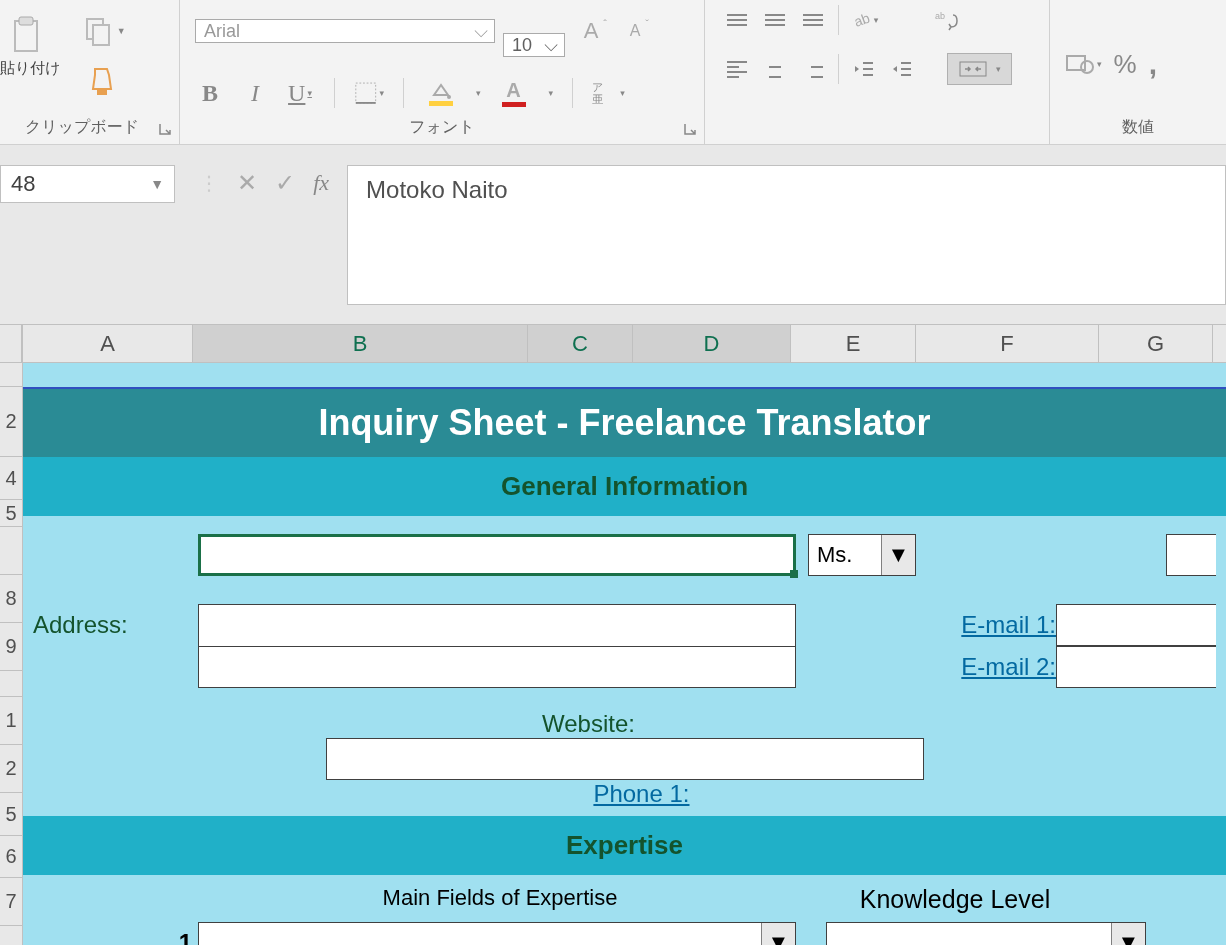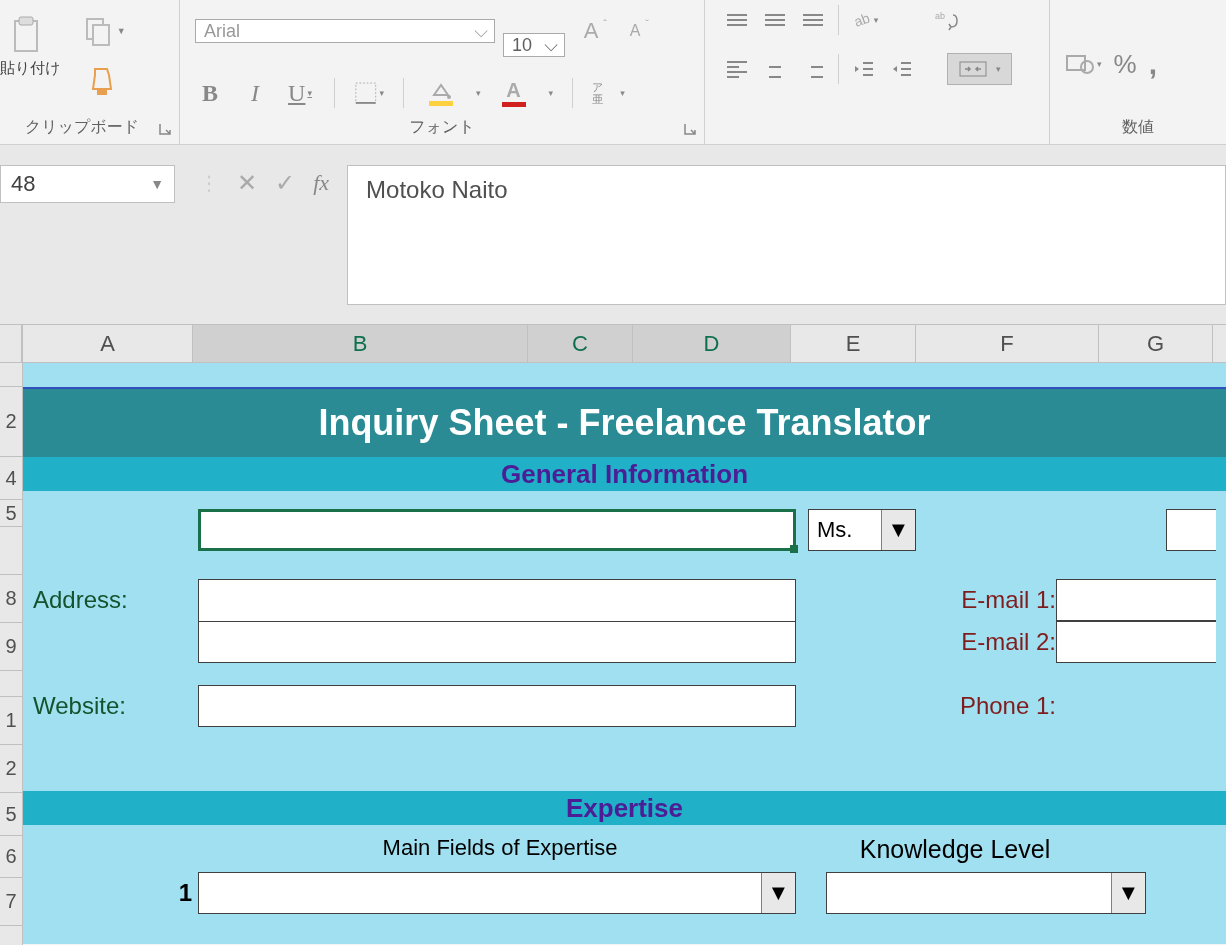--- a/index.html
+++ b/index.html
@@ -306,23 +306,23 @@
       background: #2a8b95;
       color: white;
       display: flex;
       align-items: center;
       justify-content: center;
       font-size: 36px;
       font-weight: 600;
       border-top: 2px solid #3050c0;
     }
     .section-header {
-      height: 34px;
+      height: 59px;
       background: #20b0c8;
-      color: #4c1d95;
+      color: #14532d;
       display: flex;
       align-items: center;
       justify-content: center;
       font-size: 26px;
       font-weight: 600;
     }
     .form-area {
       background: #a0e0f0;
       padding: 18px 10px 18px 10px;
       position: relative;
@@ -334,22 +334,23 @@
     }
     .form-label {
       width: 165px;
       text-align: left;
       font-size: 24px;
       color: #14532d;
       padding-right: 6px;
     }
     .form-label-r {
       font-size: 24px;
-      color: #7f1d1d;
+      color: #0369a1;
       text-align: right;
+      text-decoration: underline;
     }
     .text-input {
       background: white;
       border: 1px solid #404040;
       height: 42px;
     }
     .text-input.selected {
       border: 3px solid #1a7048;
       position: relative;
     }
@@ -699,21 +700,21 @@
           <div class="text-input" style="width:160px;border-right:none;"></div>
         </div>
         <div class="form-row" style="margin-bottom:22px;">
           <div class="form-label"></div>
           <div class="text-input" style="width:598px;"></div>
           <div style="width:130px;"></div>
           <div class="form-label-r" style="width:130px;">E-mail 2:</div>
           <div class="text-input" style="width:160px;border-right:none;"></div>
         </div>
 
-        <div class="form-row" style="margin-bottom:0;">
+        <div class="form-row" style="margin-bottom:0;flex-direction:column;">
           <div class="form-label">Website:</div>
           <div class="text-input" style="width:598px;"></div>
           <div style="width:130px;"></div>
           <div class="form-label-r" style="width:130px;">Phone 1:</div>
         </div>
       </div>
 
       <div class="section-header">Expertise</div>
 
       <div class="form-area" style="padding-top:0;">

